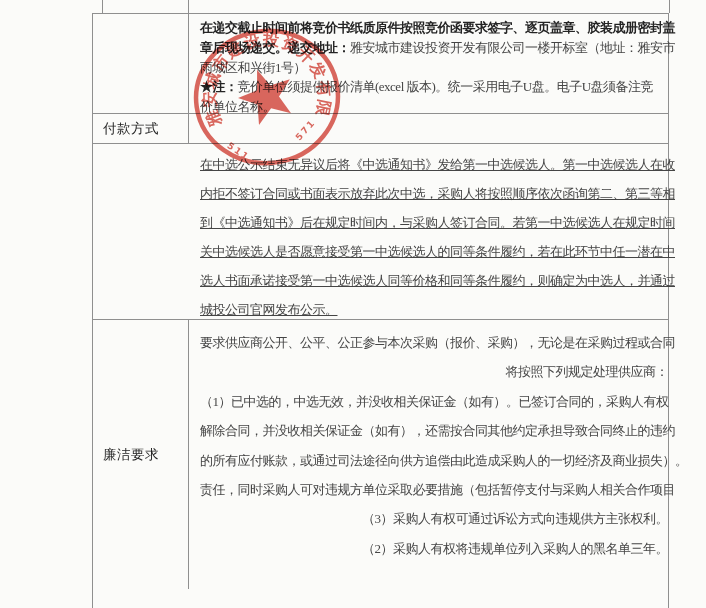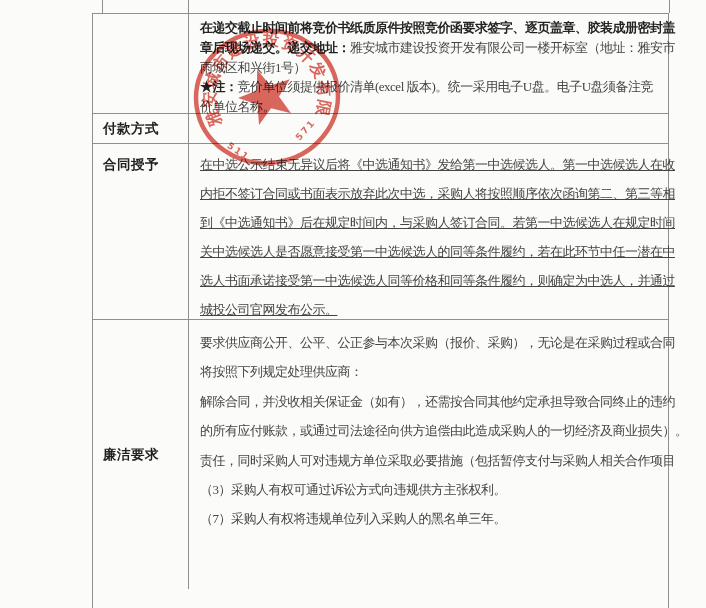--- a/index.html
+++ b/index.html
@@ -15,35 +15,35 @@
     border:1px solid #8f8f8f;box-sizing:border-box;
   }
   .row{position:absolute;left:0;width:100%;box-sizing:border-box;}
   .r1{top:0;height:99px;}
   .r2{top:99px;height:30px;border-top:1px solid #8f8f8f;}
   .r3{top:129px;height:176px;border-top:1px solid #8f8f8f;}
   .r4{top:305px;height:270px;border-top:1px solid #8f8f8f;}
   .cell-label{
     position:absolute;left:0;top:0;bottom:0;width:96px;box-sizing:border-box;
     border-right:1px solid #8f8f8f;
-    font-weight:bold;color:#1f1f1f;font-size:13.5px;letter-spacing:0.5px;
+    font-weight:normal;color:#1f1f1f;font-size:13.5px;letter-spacing:0.5px;
     padding-left:10px;display:flex;align-items:center;
   }
   .r3 .cell-label{align-items:flex-start;padding-top:12px;}
   .cell-content{
     position:absolute;left:97px;right:0;top:0;bottom:0;
     padding-left:10px;color:#454545;font-size:13px;letter-spacing:-0.5px;
     white-space:nowrap;overflow:visible;
   }
   .r1 .cell-content{padding-top:4px;}
   .r1 .tline{line-height:19.8px;}
   .r2 .tline{line-height:29px;}
   .r3 .cell-content{padding-top:6px;text-decoration:underline;}
   .r3 .tline{line-height:29px;}
-  .r4 .cell-content{padding-top:8px;}
+  .r4 .cell-content{padding-top:8px;text-align:right;}
   .r4 .tline{line-height:29.4px;}
   .b{font-weight:bold;color:#242424;}
   .seal{
     position:absolute;left:152px;top:-8px;width:230px;height:210px;
     mix-blend-mode:multiply;opacity:0.82;pointer-events:none;
   }
   .seal .ring{fill:none;stroke:#d4473c;stroke-width:4.5;}
   .seal .star{fill:#d4473c;}
   .seal .ringtext{
     fill:#d4473c;font-size:16px;font-weight:bold;letter-spacing:1.5px;
@@ -74,41 +74,41 @@
           <div class="tline"><span class="b">★注：</span><span>竞价单位须提供报价清单(excel 版本)。统一采用电子U盘。电子U盘须备注竞</span></div>
           <div class="tline"><span>价单位名称。</span></div>
         </div>
     </div>
 
     <div class="row r2">
       <div class="cell-label">付款方式</div>
     </div>
 
     <div class="row r3">
-      <div class="cell-label">合同授予</div>
       <div class="cell-content">
           <div class="tline"><span>在中选公示结束无异议后将《中选通知书》发给第一中选候选人。第一中选候选人在收</span></div>
           <div class="tline"><span>内拒不签订合同或书面表示放弃此次中选，采购人将按照顺序依次函询第二、第三等相</span></div>
           <div class="tline"><span>到《中选通知书》后在规定时间内，与采购人签订合同。若第一中选候选人在规定时间</span></div>
           <div class="tline"><span>关中选候选人是否愿意接受第一中选候选人的同等条件履约，若在此环节中任一潜在中</span></div>
           <div class="tline"><span>选人书面承诺接受第一中选候选人同等价格和同等条件履约，则确定为中选人，并通过</span></div>
           <div class="tline"><span>城投公司官网发布公示。</span></div>
         </div>
     </div>
 
     <div class="row r4">
       <div class="cell-label">廉洁要求</div>
       <div class="cell-content">
           <div class="tline"><span>要求供应商公开、公平、公正参与本次采购（报价、采购），无论是在采购过程或合同</span></div>
           <div class="tline"><span>将按照下列规定处理供应商：</span></div>
+          <div class="tline"><span>（1）已中选的，中选无效，并没收相关保证金（如有）。已签订合同的，采购人有权</span></div>
           <div class="tline"><span>解除合同，并没收相关保证金（如有），还需按合同其他约定承担导致合同终止的违约</span></div>
           <div class="tline"><span>的所有应付账款，或通过司法途径向供方追偿由此造成采购人的一切经济及商业损失）。</span></div>
           <div class="tline"><span>责任，同时采购人可对违规方单位采取必要措施（包括暂停支付与采购人相关合作项目</span></div>
           <div class="tline"><span>（3）采购人有权可通过诉讼方式向违规供方主张权利。</span></div>
-          <div class="tline"><span>（7）采购人有权将违规单位列入采购人的黑名单三年。</span></div>
+          <div class="tline"><span>（2）采购人有权将违规单位列入采购人的黑名单三年。</span></div>
         </div>
     </div>
 
   </div>
 
   <svg class="seal" viewBox="-115 -105 230 210" aria-hidden="true">
     <g transform="rotate(-8)">
       <defs>
         <path id="ringArc" d="M -48 20 A 52 52 0 1 1 48 20"></path>
       </defs>

